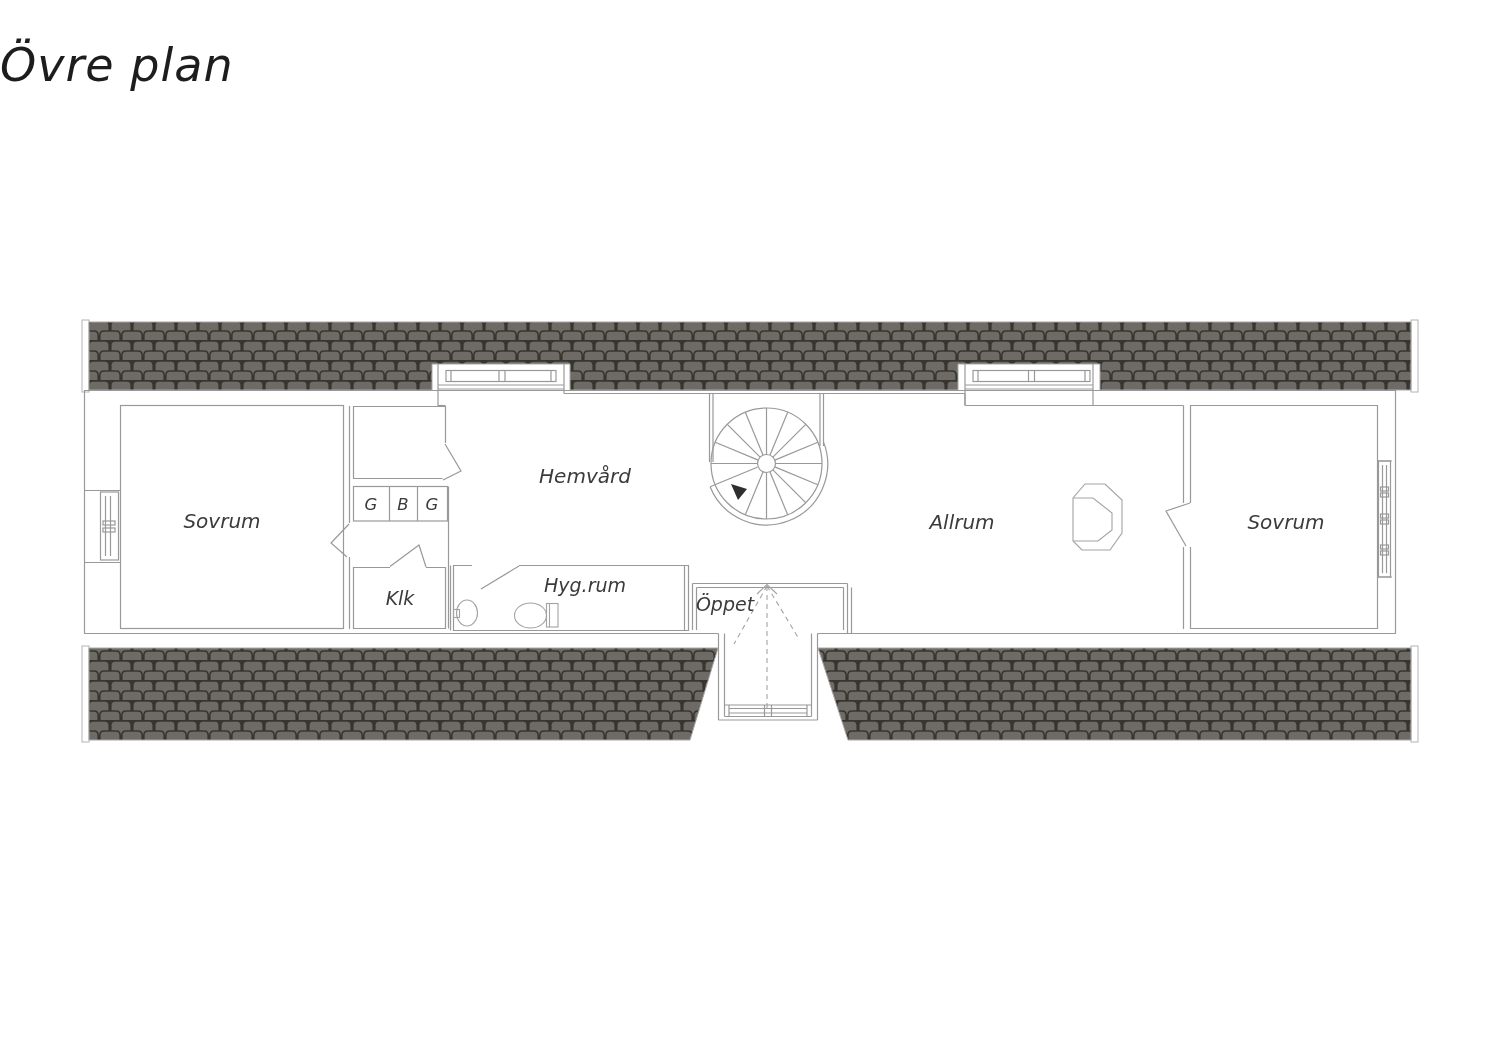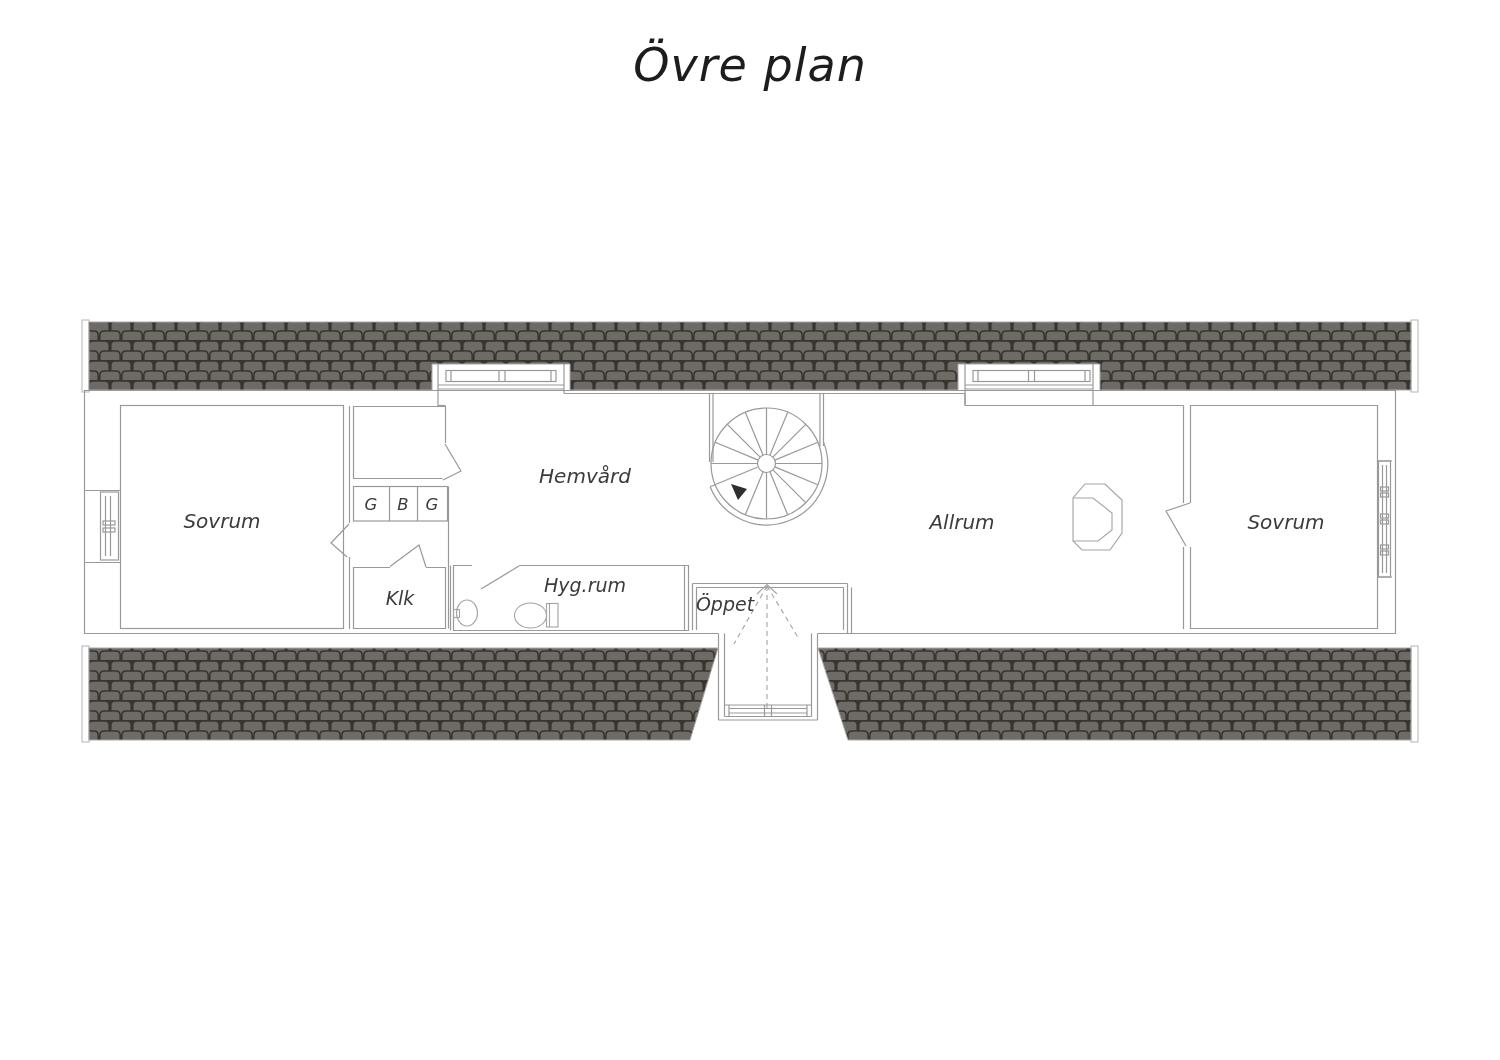--- a/index.html
+++ b/index.html
@@ -1,17 +1,17 @@
 <!DOCTYPE html>
 <html><head>
 <meta charset="utf-8">
 <style>
   html,body{margin:0;padding:0;background:#ffffff;}
   body{width:1500px;height:1060px;position:relative;font-family:"DejaVu Sans",sans-serif;overflow:hidden;}
-  .title{position:absolute;top:38px;left:0;right:0;text-align:center;margin:0;
+  .title{position:absolute;top:38px;left:0;right:0;margin:0;
          font-style:italic;font-weight:500;font-size:46px;letter-spacing:1px;color:#1d1d1d;
          font-family:"DejaVu Sans",sans-serif;}
   svg{position:absolute;top:0;left:0;}
   .ln{stroke:#999;stroke-width:1.2;fill:none;stroke-linecap:butt;}
   .fix{stroke:#a3a3a3;stroke-width:1.1;fill:none;}
   .gable{fill:#fff;stroke:#b3b3b3;stroke-width:1;}
   .dash{stroke:#a4a4a4;stroke-width:1.1;fill:none;stroke-dasharray:5 4;}
   .lbl{font-family:"DejaVu Sans",sans-serif;font-style:italic;font-size:20px;fill:#3b3b3b;text-anchor:middle;}
   .lbl-sm{font-size:16.5px;}
   .lbl-xs{font-size:19px;}

